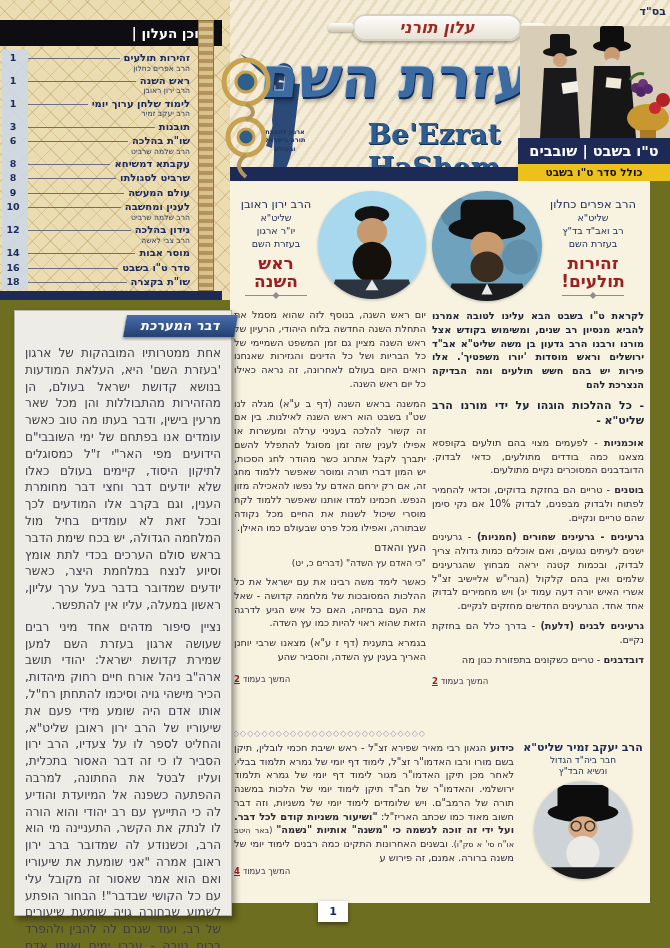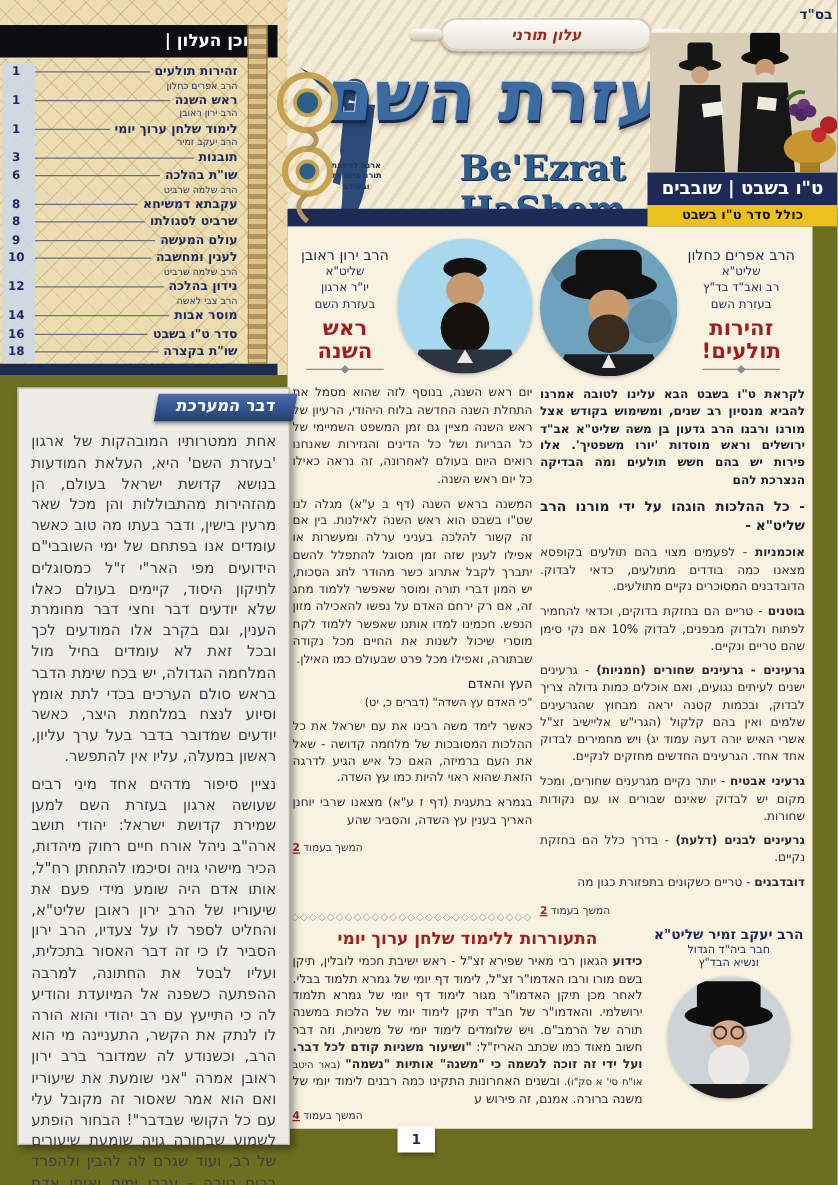--- a/index.html
+++ b/index.html
@@ -9,21 +9,21 @@
   
   .header-band{position:absolute;left:0;top:0;width:670px;height:181px;
     background:repeating-linear-gradient(125deg,#f4ecd6 0 7px,#e8dcc0 7px 10px);}
   .bsd{position:absolute;left:618px;top:5px;width:48px;font-size:11px;font-weight:bold;color:#1c2a55;}
   .pill{position:absolute;left:352px;top:14px;width:170px;height:27px;border-radius:14px;
     background:linear-gradient(#ffffff,#e6e0d2);box-shadow:0 2px 3px rgba(0,0,0,.35), inset 0 0 0 2px #d8d0bd;
     display:flex;align-items:center;justify-content:center;}
   .pill::before,.pill::after{content:"";position:absolute;top:9px;width:26px;height:9px;border-radius:5px;
     background:linear-gradient(#fff,#cfc6ad);box-shadow:0 1px 2px rgba(0,0,0,.3);}
   .pill::before{right:-24px;} .pill::after{left:-24px;}
-  .pill-text{font-size:12px;font-weight:bold;font-style:italic;color:#9c2a21;}
+  .pill-text{font-size:16px;font-weight:bold;font-style:italic;color:#9c2a21;}
   .logo-he{position:absolute;left:258px;top:44px;width:310px;text-align:center;
     font-size:56px;font-weight:bold;color:#3b6ba1;transform:skewX(-6deg);line-height:1.2;
     text-shadow:1px 2px 0 #17294e,2px 4px 4px rgba(0,0,0,.35), -1px -1px 0 #bcd4ea;}
   .org-text{position:absolute;left:258px;top:128px;width:54px;font-size:6.5px;font-weight:bold;
     color:#24365f;text-align:center;line-height:1.3;}
   .logo-latin{position:absolute;left:306px;top:118px;width:256px;text-align:center;direction:ltr;
     font-family:"DejaVu Serif",serif;font-size:28px;font-weight:bold;color:#2d5c92;
     text-shadow:1px 1px 0 #14304f;}
   .photo-top{position:absolute;left:520px;top:26px;width:150px;height:112px;overflow:hidden;}
   .date-band{position:absolute;left:518px;top:138px;width:152px;height:26px;background:#1c2a55;z-index:3;
@@ -327,21 +327,20 @@
             <polygon points="50,84 45,94 55,94" fill="#e8e8e8"></polygon>
           </svg>
         </div>
       </div>
       <div class="body-text">
         <p style="font-weight:bold;color:#1c2436;">לקראת ט"ו בשבט הבא עלינו לטובה אמרנו להביא מנסיון רב שנים, ומשימוש בקודש אצל מורנו ורבנו הרב גדעון בן משה שליט"א אב"ד ירושלים וראש מוסדות 'יורו משפטיך'. אלו פירות יש בהם חשש תולעים ומה הבדיקה הנצרכת להם</p>
         <div class="lead-note">- כל ההלכות הוגהו על ידי מורנו הרב שליט"א -</div>
         <p><b>אוכמניות</b> <span>- לפעמים מצוי בהם תולעים בקופסא מצאנו כמה בודדים מתולעים, כדאי לבדוק. הדובדבנים המסוכרים נקיים מתולעים.</span></p>
         <p><b>בוטנים</b> <span>- טריים הם בחזקת בדוקים, וכדאי להחמיר לפתוח ולבדוק מבפנים, לבדוק 10% אם נקי סימן שהם טריים ונקיים.</span></p>
         <p><b>גרעינים - גרעינים שחורים (חמניות)</b> <span>- גרעינים ישנים לעיתים נגועים, ואם אוכלים כמות גדולה צריך לבדוק, ובכמות קטנה יראה מבחוץ שהגרעינים שלמים ואין בהם קלקול (הגרי"ש אליישיב זצ"ל אשרי האיש יורה דעה עמוד יג) ויש מחמירים לבדוק אחד אחד. הגרעינים החדשים מחזקים לנקיים.</span></p>
-        <p><b>גרעיני אבטיח</b> <span>- יותר נקיים מגרענים שחורים, ומכל מקום יש לבדוק שאינם שבורים או עם נקודות שחורות.</span></p>
         <p><b>גרעינים לבנים (דלעת)</b> <span>- בדרך כלל הם בחזקת נקיים.</span></p>
         <p><b>דובדבנים</b> <span>- טריים כשקונים בתפזורת כגון מה</span></p>
       </div>
       <div class="more">
         <span>המשך בעמוד</span>
         <span class="pg">2</span>
       </div>
     </div>
 
     <div class="divider-chain">◇◇◇◇◇◇◇◇◇◇◇◇◇◇◇◇◇◇◇◇◇◇◇◇◇◇◇◇◇◇◇◇◇◇◇◇◇◇◇◇</div>
@@ -357,21 +356,20 @@
             <ellipse cx="50" cy="32" rx="36" ry="10" fill="#0d0d0d"></ellipse>
             <rect x="24" y="4" width="52" height="30" rx="5" fill="#0d0d0d"></rect>
             <ellipse cx="50" cy="48" rx="15" ry="12" fill="#d8ab84"></ellipse>
             <circle cx="43" cy="46" r="5" fill="none" stroke="#333" stroke-width="1.5"></circle>
             <circle cx="57" cy="46" r="5" fill="none" stroke="#333" stroke-width="1.5"></circle>
             <ellipse cx="50" cy="74" rx="17" ry="18" fill="#eceae6"></ellipse>
             <path d="M10 100 L90 100 L86 88 L14 88 Z" fill="#1a1a1c"></path>
           </svg>
         </div>
       </div>
-      <div class="z-title">התעוררות ללימוד שלחן ערוך יומי</div>
       <div class="z-body"><b>כידוע</b><span> הגאון רבי מאיר שפירא זצ"ל - ראש ישיבת חכמי לובלין, תיקן בשם מורו ורבו האדמו"ר זצ"ל, לימוד דף יומי של גמרא תלמוד בבלי. לאחר מכן תיקן האדמו"ר מגור לימוד דף יומי של גמרא תלמוד ירושלמי. והאדמו"ר של חב"ד תיקן לימוד יומי של הלכות במשנה תורה של הרמב"ם. ויש שלומדים לימוד יומי של משניות, וזה דבר חשוב מאוד כמו שכתב האריז"ל: </span><b>"ושיעור משניות קודם לכל דבר. ועל ידי זה זוכה לנשמה כי "משנה" אותיות "נשמה"</b><span class="z-paren"> (באר היטב או"ח סי' א סק"ו). </span><span>ובשנים האחרונות התקינו כמה רבנים לימוד יומי של משנה ברורה. אמנם, זה פירוש ע</span></div>
       <div class="z-more">
         <span>המשך בעמוד</span>
         <span class="pg">4</span>
       </div>
     </div>
   </div>
 
   <div class="editorial-box">
     <div class="ribbon">דבר המערכת</div>

